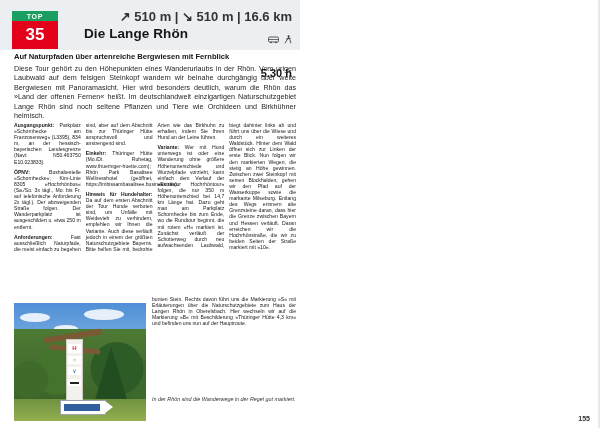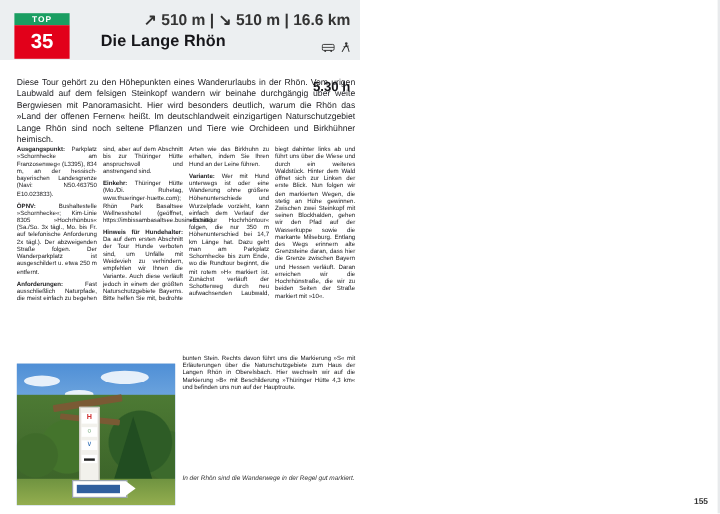--- a/index.html
+++ b/index.html
@@ -130,20 +130,21 @@
           <circle cx="6" cy="13" r="1.6" fill="#333"></circle>
             <circle cx="16" cy="13" r="1.6" fill="#333"></circle>
         </svg>
         <svg width="8" height="9" viewBox="0 0 14 16" style="vertical-align:-1px">
           <circle cx="8" cy="2.4" r="1.9" fill="#333"></circle>
           <path d="M8 4.6 L5 9 L2 14 M8 4.6 L10.5 8.5 L12 14 M4.5 7 L11 6" stroke="#333" stroke-width="1.5" fill="none" stroke-linecap="round"></path>
         </svg>
       </div>
     </div>
 
+    <div class="lead">Auf Naturpfaden über artenreiche Bergwiesen mit Fernblick</div>
     <div class="intro">Diese Tour gehört zu den Höhepunkten eines Wanderurlaubs in der Rhön. Vom urigen Laubwald auf dem felsigen Steinkopf wandern wir beinahe durchgängig über weite Bergwiesen mit Panoramasicht. Hier wird besonders deutlich, warum die Rhön das »Land der offenen Fernen« heißt. Im deutschlandweit einzigartigen Naturschutzgebiet Lange Rhön sind noch seltene Pflanzen und Tiere wie Orchideen und Birkhühner heimisch.</div>
 
     <div class="info-wrap">
       <div class="info-cols" id="info-cols">
           <p><b>Ausgangspunkt:</b><span> Parkplatz »Schornhecke am Franzosenweg« (L3395), 834 m, an der hessisch-bayerischen Landesgrenze (Navi: N50.463750 E10.023833).</span></p>
           <p><b>ÖPNV:</b><span> Bushaltestelle »Schornhecke«; Kim-Linie 8305 »Hochrhönbus« (Sa./So. 3x tägl., Mo. bis Fr. auf telefonische Anforderung 2x tägl.). Der abzweigenden Straße folgen. Der Wanderparkplatz ist ausgeschildert u. etwa 250 m entfernt.</span></p>
           <p><b>Anforderungen:</b><span> Fast ausschließlich Naturpfade, die meist einfach zu begehen sind, aber auf dem Abschnitt bis zur Thüringer Hütte anspruchsvoll und anstrengend sind.</span></p>
           <p><b>Einkehr:</b><span> Thüringer Hütte (Mo./Di. Ruhetag, www.thueringer-huette.com); Rhön Park Basaltsee Wellnesshotel (geöffnet, https://imbissambasaltsee.business.site).</span></p>
           <p><b>Hinweis für Hundehalter:</b><span> Da auf dem ersten Abschnitt der Tour Hunde verboten sind, um Unfälle mit Weidevieh zu verhindern, empfehlen wir Ihnen die Variante. Auch diese verläuft jedoch in einem der größten Naturschutzgebiete Bayerns. Bitte helfen Sie mit, bedrohte Arten wie das Birkhuhn zu erhalten, indem Sie Ihren Hund an der Leine führen.</span></p>
           <p><b>Variante:</b><span> Wer mit Hund unterwegs ist oder eine Wanderung ohne größere Höhenunterschiede und Wurzelpfade vorzieht, kann einfach dem Verlauf der »Extratour Hochrhöntour« folgen, die nur 350 m Höhenunterschied bei 14,7 km Länge hat. Dazu geht man am Parkplatz Schornhecke bis zum Ende, wo die Rundtour beginnt, die mit rotem »H« markiert ist. Zunächst verläuft der Schotterweg durch neu aufwachsenden Laubwald, biegt dahinter links ab und führt uns über die Wiese und durch ein weiteres Waldstück. Hinter dem Wald öffnet sich zur Linken der erste Blick. Nun folgen wir den markierten Wegen, die stetig an Höhe gewinnen. Zwischen zwei Steinkopf mit seinen Blockhalden, gehen wir den Pfad auf der Wasserkuppe sowie die markante Milseburg. Entlang des Wegs erinnern alte Grenzsteine daran, dass hier die Grenze zwischen Bayern und Hessen verläuft. Daran erreichen wir die Hochrhönstraße, die wir zu beiden Seiten der Straße markiert mit »10«.</span></p>

